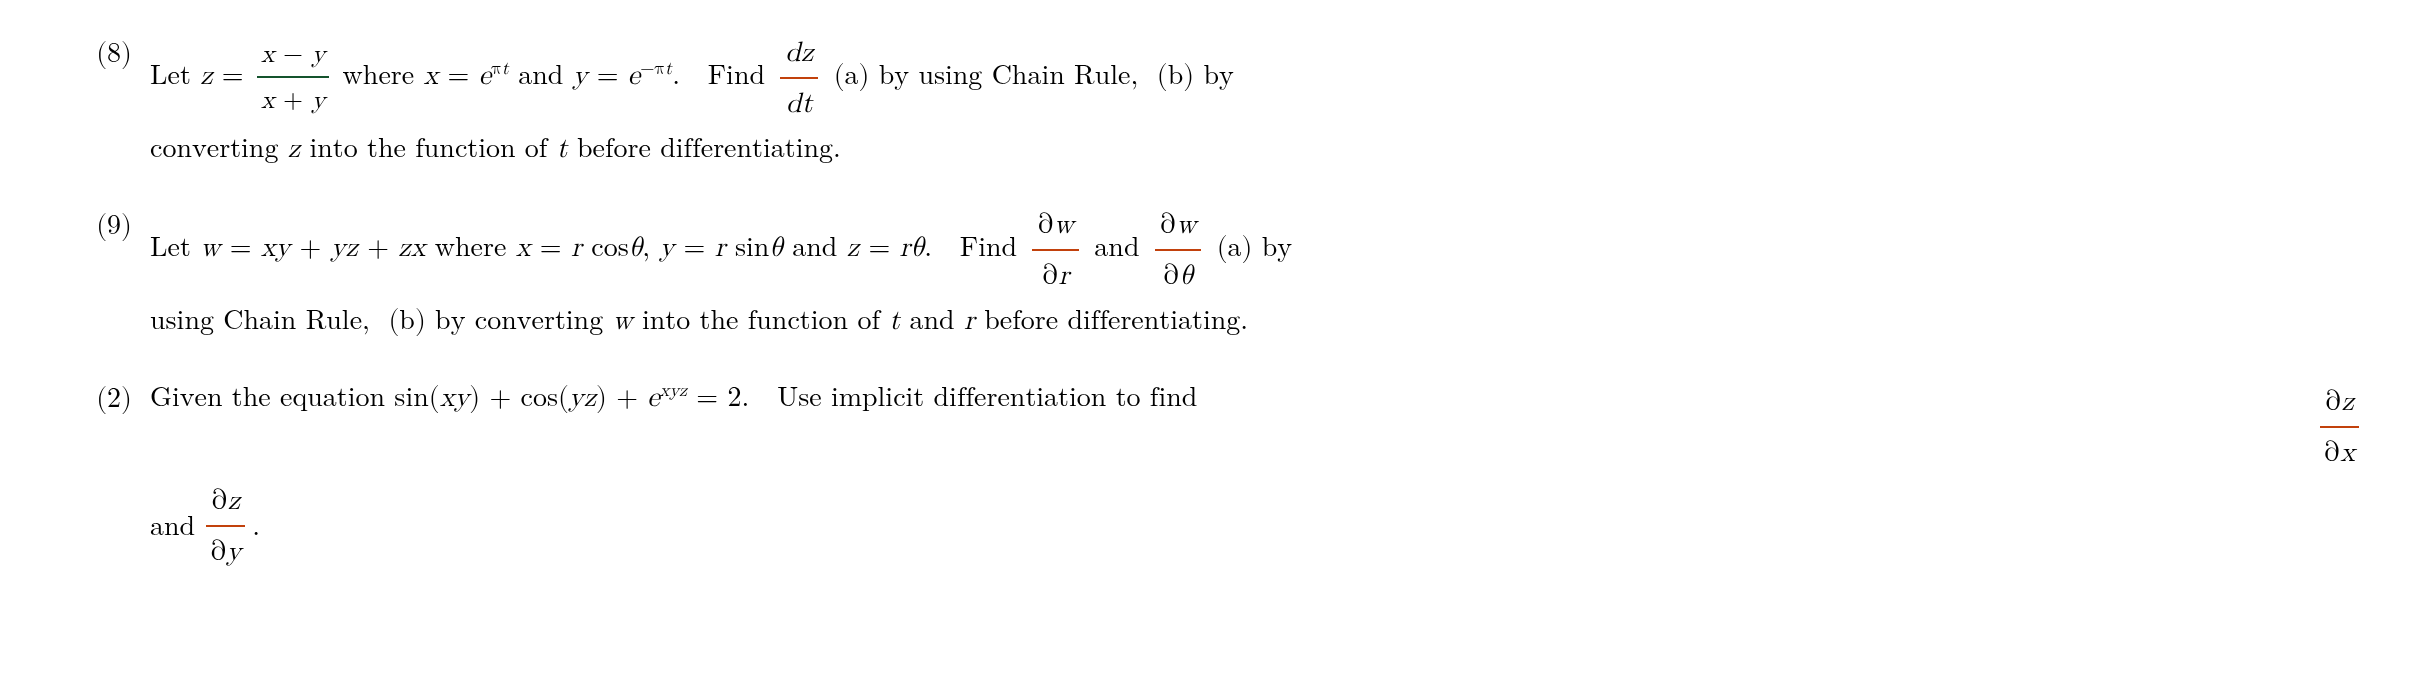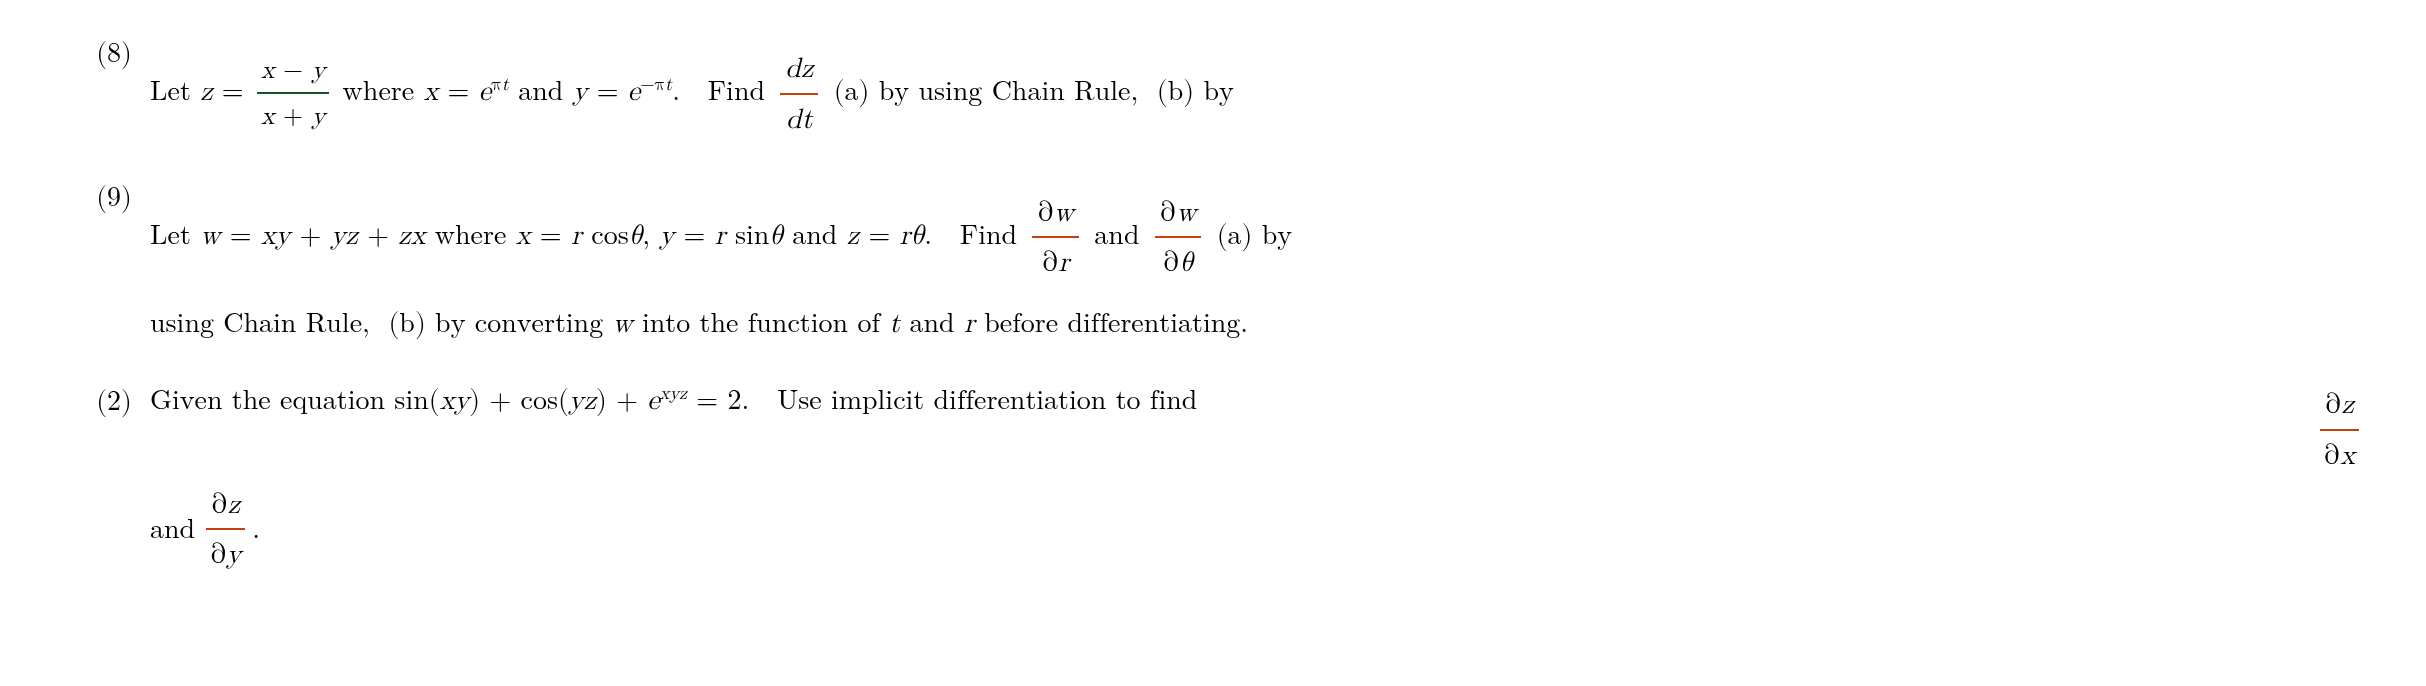--- a/index.html
+++ b/index.html
@@ -33,21 +33,20 @@
       padding-top: 2px;
     }
 
     .problem-content {
       flex: 1;
       line-height: 1.6;
     }
 
     .problem-line {
       display: block;
-      margin-top: 16px;
     }
 
     .frac {
       display: inline-flex;
       flex-direction: column;
       align-items: center;
       vertical-align: middle;
       margin: 0 4px;
       font-size: 0.92em;
     }
@@ -114,20 +113,23 @@
       </span>
       where <span class="italic">x</span> = <span class="italic">e</span><sup>π<span class="italic">t</span></sup>
       and <span class="italic">y</span> = <span class="italic">e</span><sup>−π<span class="italic">t</span></sup>.&nbsp;&nbsp;
       Find
       <span class="frac-lg">
         <span class="numer"><span class="italic">dz</span></span>
         <span class="denom"><span class="italic">dt</span></span>
       </span>
       (a) by using Chain Rule, &nbsp;(b) by
     </span>
+    <span class="problem-line">
+      converting <span class="italic">z</span> into the function of <span class="italic">t</span> before differentiating.
+    </span>
   </div>
 </div>
 
 <div class="problem">
   <div class="problem-number">(9)</div>
   <div class="problem-content">
     <span class="problem-line">
       Let <span class="italic">w</span> = <span class="italic">xy</span> + <span class="italic">yz</span> + <span class="italic">zx</span>
       where <span class="italic">x</span> = <span class="italic">r</span> cos<span class="italic">θ</span>,
       <span class="italic">y</span> = <span class="italic">r</span> sin<span class="italic">θ</span>

